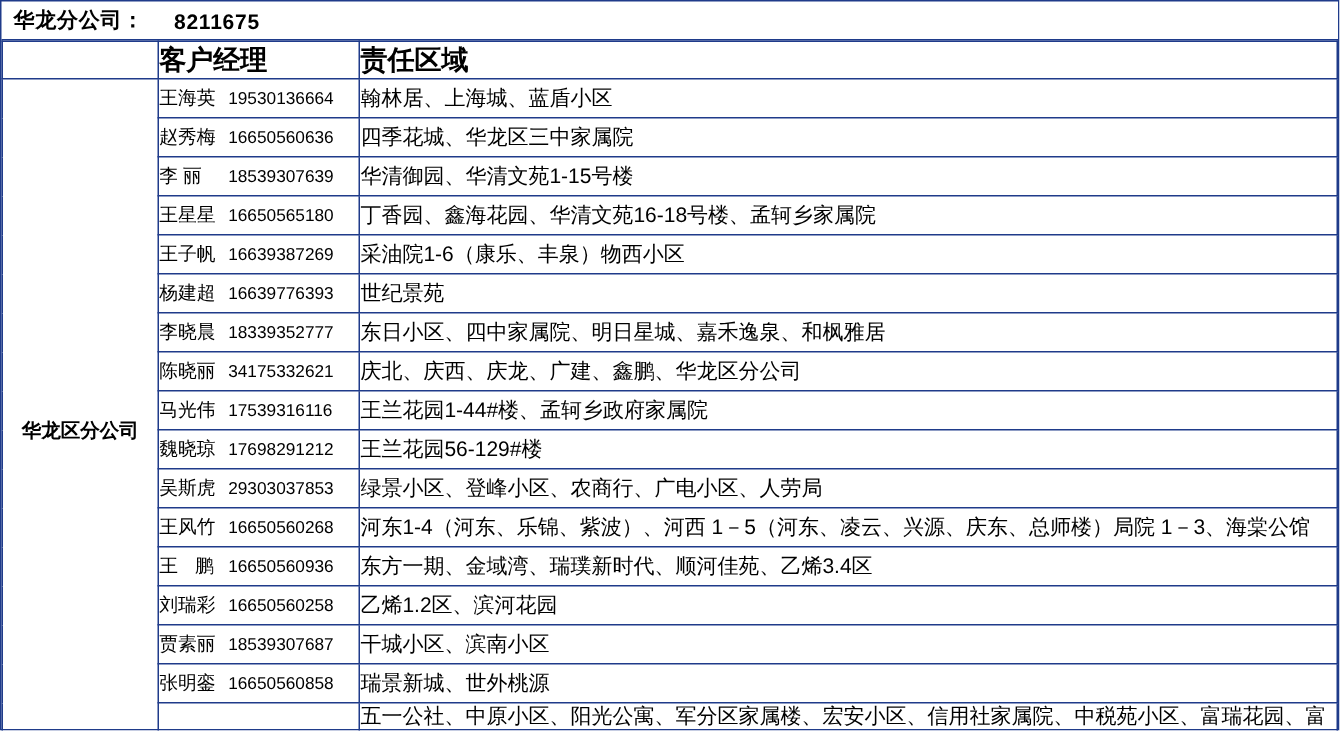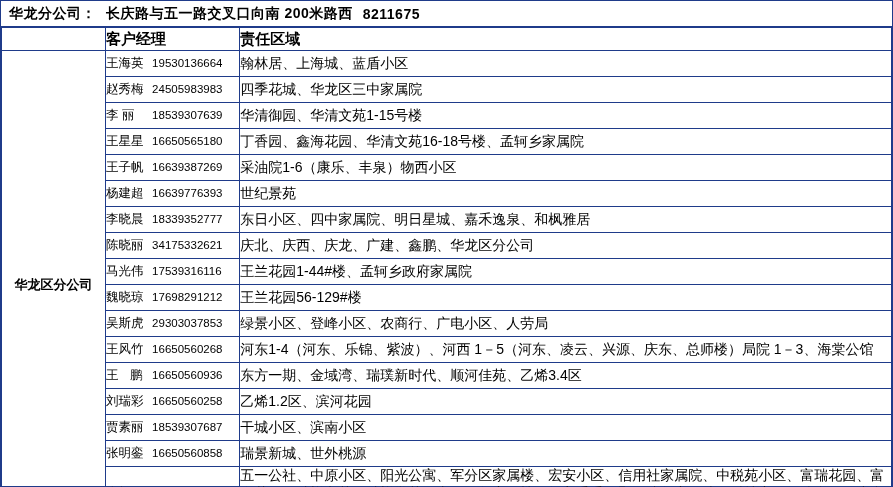--- a/index.html
+++ b/index.html
@@ -49,21 +49,21 @@
   }
   .col-org { width: 104px; }
   .col-mgr { width: 134px; }
   .col-area { width: 651px; }
 
   .hdr {
     font-weight: bold;
     height: 22px;
     text-align: left;
     padding-left: 6px;
-    font-size: 15px;
+    font-size: 18px;
   }
   .org-cell {
     text-align: center;
     font-weight: bold;
     font-size: 13px;
     vertical-align: middle;
   }
   .org-cell.blank-top {
     border-right: 1px solid #1f3b8a;
   }
@@ -92,21 +92,20 @@
   .row-multiline td { height: 46px; }
 </style>
 </head>
 <body>
 
 <div class="sheet">
 
   <div class="title-row">
     <span>华龙分公司：</span>
     <span class="t-sep"></span>
-    <span>长庆路与五一路交叉口向南  200米路西</span>
     <span class="t-sep"></span>
     <span>8211675</span>
   </div>
 
   <table class="grid">
     <colgroup>
       <col class="col-org">
       <col class="col-mgr">
       <col class="col-area">
     </colgroup>
@@ -121,21 +120,21 @@
       <tr class="row-1line">
         <td class="org-cell" rowspan="17">华龙区分公司</td>
         <td class="mgr-cell">
           <span class="mgr-name">王海英</span><span class="mgr-phone">19530136664</span>
         </td>
         <td class="area-cell">翰林居、上海城、蓝盾小区</td>
       </tr>
 
       <tr class="row-1line">
         <td class="mgr-cell">
-          <span class="mgr-name">赵秀梅</span><span class="mgr-phone">24505983983</span>
+          <span class="mgr-name">赵秀梅</span><span class="mgr-phone">16650560636</span>
         </td>
         <td class="area-cell">四季花城、华龙区三中家属院</td>
       </tr>
 
       <tr class="row-1line">
         <td class="mgr-cell">
           <span class="mgr-name">李  丽</span><span class="mgr-phone">18539307639</span>
         </td>
         <td class="area-cell">华清御园、华清文苑1-15号楼</td>
       </tr>

